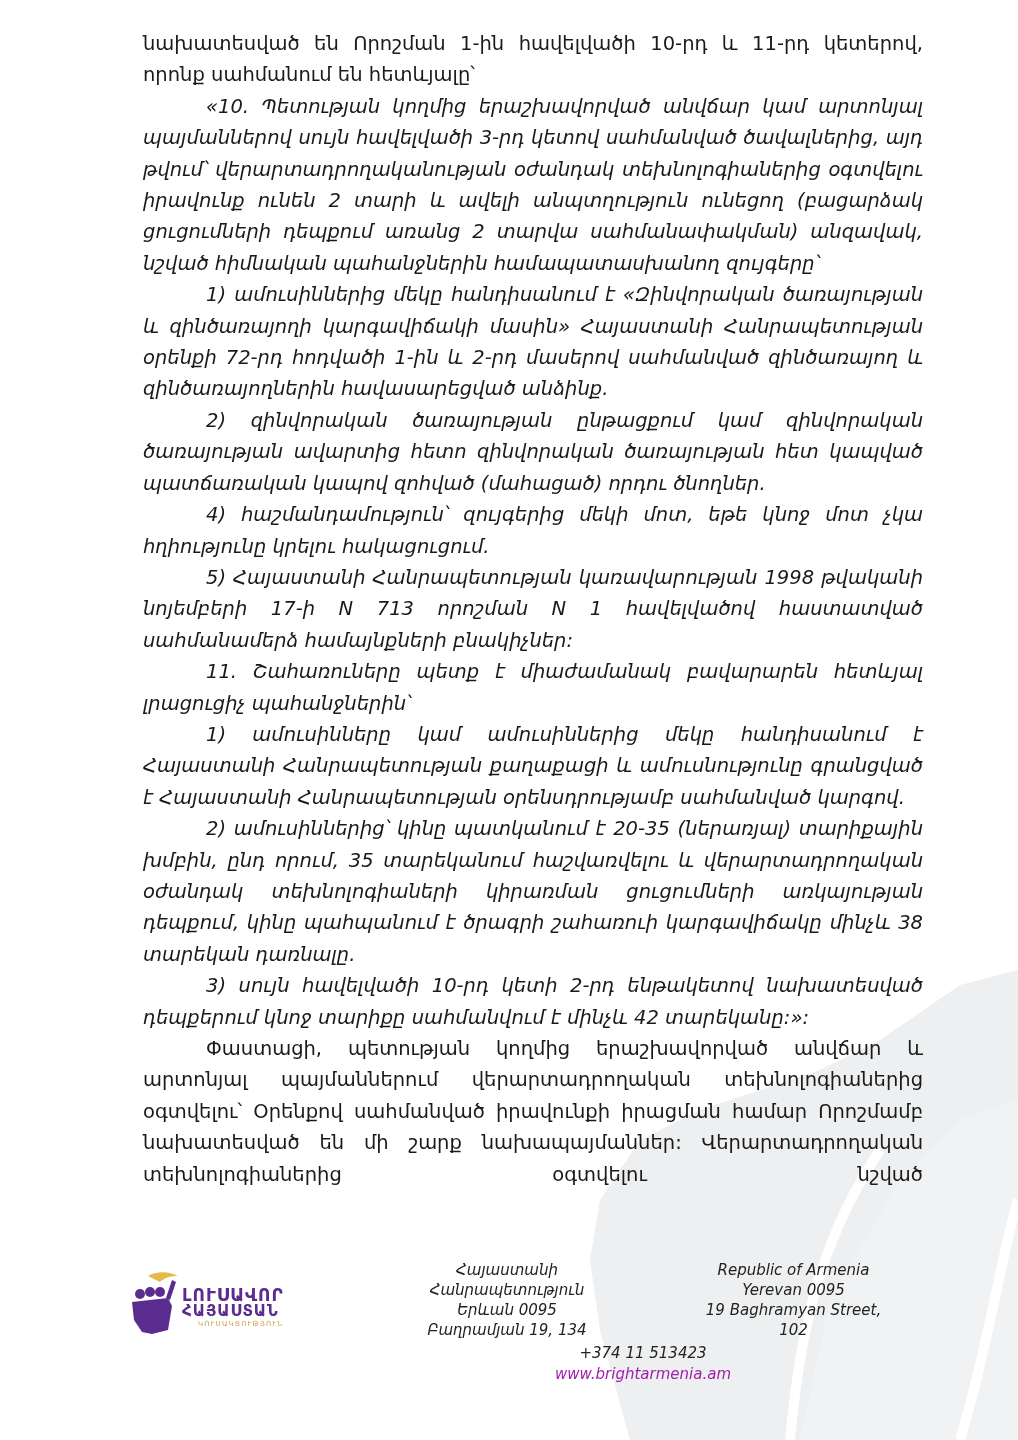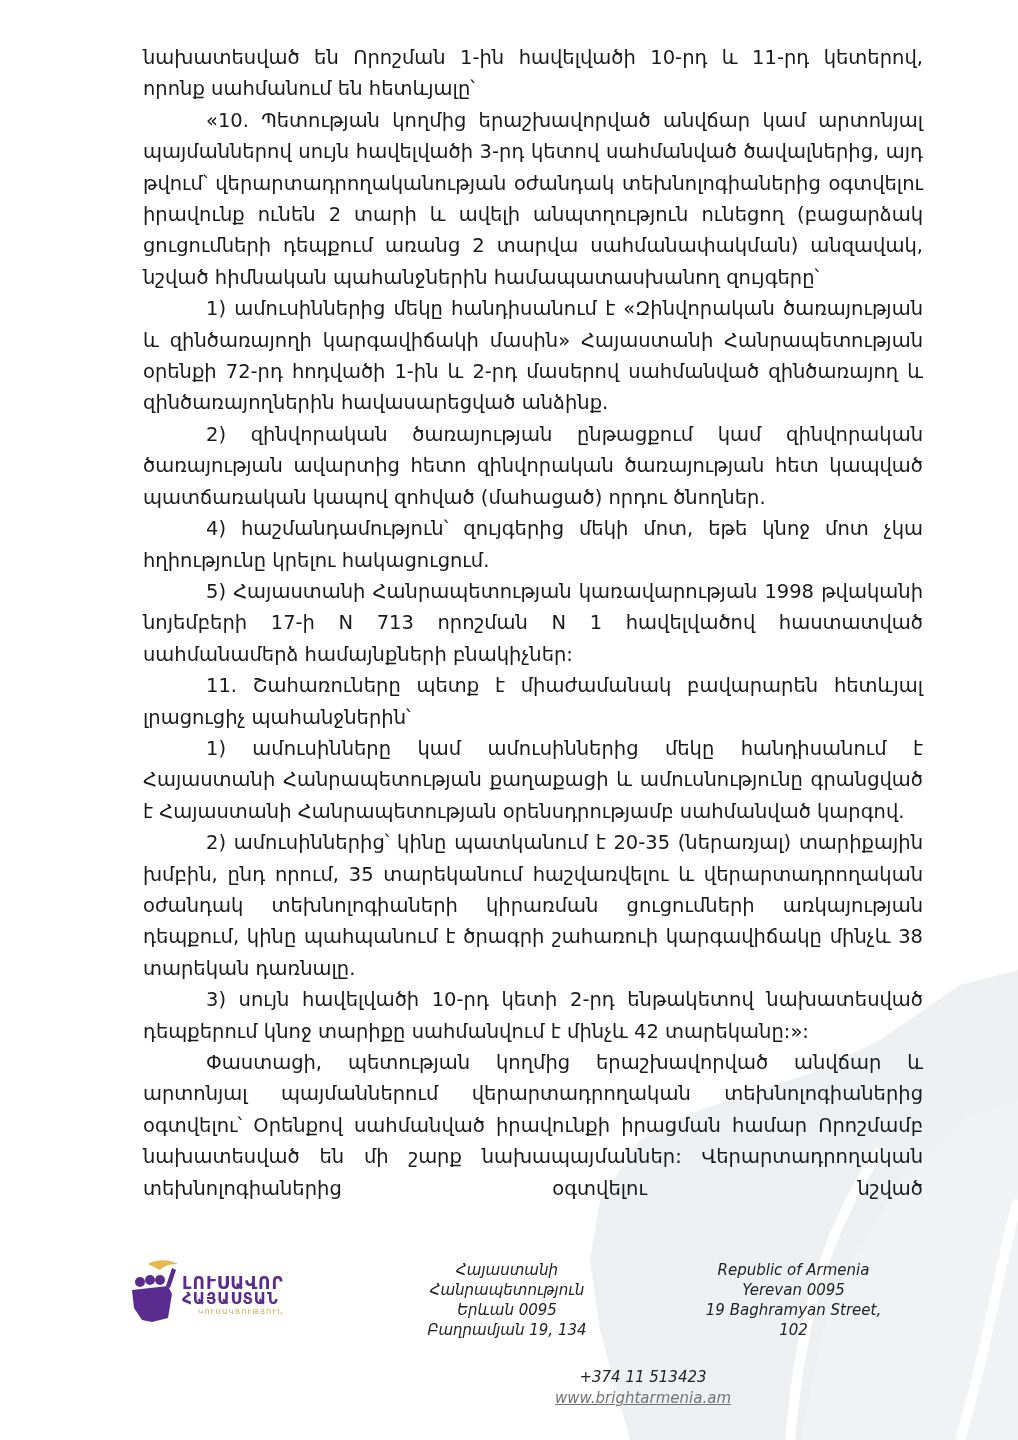--- a/index.html
+++ b/index.html
@@ -4,43 +4,43 @@
 <style>
   html, body { margin: 0; padding: 0; }
   body {
     width: 1018px; height: 1440px; position: relative; overflow: hidden;
     background: #ffffff;
     font-family: "DejaVu Sans", sans-serif;
     color: #1a1a1a;
   }
   .watermark { position: absolute; left: 0; top: 0; width: 1018px; height: 1440px; z-index: 0; }
   .content {
-    position: absolute; left: 143px; top: 42px; width: 780px; z-index: 1;
+    position: absolute; left: 143px; top: 28px; width: 780px; z-index: 1;
     font-size: 19.5px; line-height: 31.4px; text-align: justify;
   }
   .content p { margin: 0; }
   .content p.indent { text-indent: 63px; }
-  .content p.italic { }
+  .content p.italic { font-style: italic; }
   .content p.upright { font-style: normal; }
   .content p:last-child { text-align-last: justify; }
 
   .footer { position: absolute; left: 0; top: 1250px; width: 1018px; z-index: 1; }
-  .logo { position: absolute; left: 128px; top: 8px; width: 170px; height: 68px; }
+  .logo { position: absolute; left: 128px; top: 20px; width: 170px; height: 68px; }
   .logo-text1, .logo-text2 {
     position: absolute; left: 54px; font-family: "DejaVu Sans", sans-serif;
     color: #5b2c8f; font-weight: bold; letter-spacing: 1px;
   }
   .logo-text1 { top: 15px; font-size: 17px; }
   .logo-text2 { top: 32px; font-size: 15px; }
   .logo-text3 { position: absolute; left: 56px; top: 50px; font-size: 7px; color: #c9a43a; letter-spacing: 1.2px; margin-left: 14px; }
   .addr { position: absolute; top: 10px; font-size: 15px; line-height: 20px; text-align: center; font-style: italic; color: #222; }
   .addr-arm { left: 392px; width: 230px; }
   .addr-eng { left: 696px; width: 195px; }
-  .contact { position: absolute; left: 543px; top: 93px; width: 200px; text-align: center; font-size: 15px; line-height: 21px; font-style: italic; color: #222; margin-top: 24px; }
-  .contact a { color: #737373; text-decoration: underline; }
+  .contact { position: absolute; left: 543px; top: 93px; width: 200px; text-align: center; font-size: 15px; line-height: 21px; font-style: italic; color: #222; }
+  .contact a { color: #a21caf; }
 </style>
 </head>
 <body>
 
 <svg class="watermark" viewBox="0 0 1018 1440" preserveAspectRatio="none">
   <path fill="#eeeff0" d="M1018 970 L960 985 L880 1040 L820 1070 L760 1090 L700 1110 L640 1140 L600 1200 L590 1260 L600 1330 L630 1440 L1018 1440 Z"></path>
   <path fill="#f1f2f3" d="M800 1440 L830 1300 L900 1180 L960 1120 L1018 1100 L1018 1440 Z"></path>
   <path fill="none" stroke="#ffffff" stroke-width="10" d="M790 1440 C800 1330 820 1240 880 1150"></path>
   <path fill="none" stroke="#ffffff" stroke-width="10" d="M960 1440 C990 1340 1000 1260 1018 1200"></path>
 </svg>

